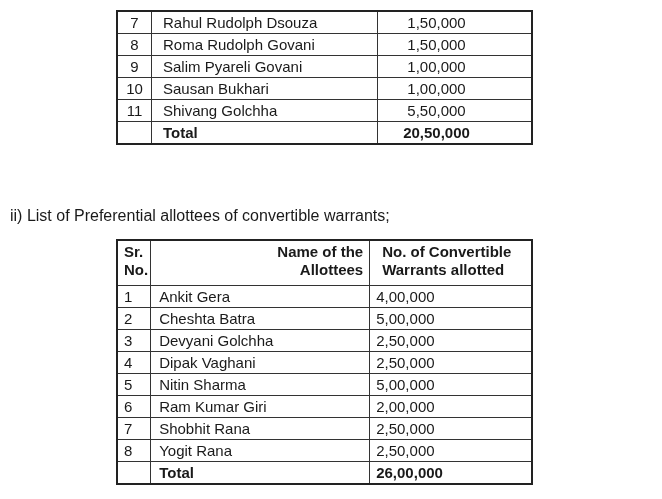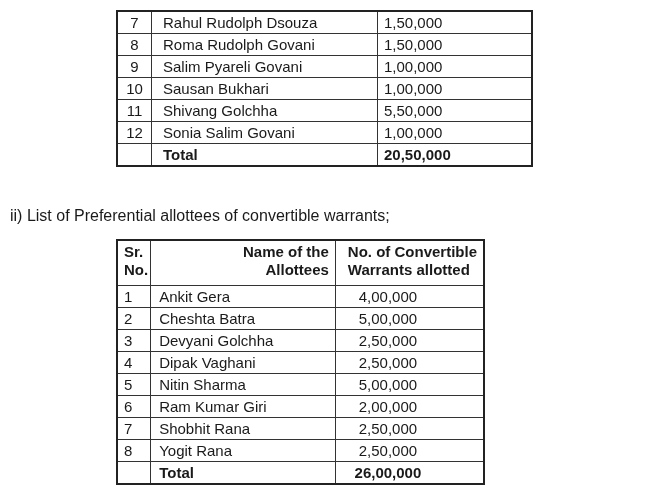--- a/index.html
+++ b/index.html
@@ -3,25 +3,25 @@
 <meta charset="utf-8">
 <style>
   html, body { margin:0; padding:0; background:#ffffff; }
   body { width:662px; height:499px; position:relative; overflow:hidden;
          font-family:"Liberation Sans", sans-serif; color:#1a1a1a; }
   table { position:absolute; border-collapse:collapse; border:2px solid #222; font-size:15px; }
   td, th { border:1px solid #333; padding:0 6px; height:21px; line-height:21px; white-space:nowrap; }
   #t1 { left:116px; top:10px; width:417px; }
   #t1 td.sr { width:33px; text-align:center; padding:0; }
   #t1 td.name { width:208px; padding-left:11px; }
-  #t1 td.num { text-align:left; padding-right:42px; }
-  #t2 { left:116px; top:239px; width:369px; }
+  #t1 td.num { text-align:center; padding-right:42px; }
+  #t2 { left:116px; top:239px; width:417px; }
   #t2 td.sr { width:25px; padding-left:6px; padding-right:0; }
   #t2 td.name { width:204px; padding-left:8px; }
-  #t2 td.num { text-align:center; padding-right:49px; }
+  #t2 td.num { text-align:left; padding-right:49px; }
   #t2 th { font-weight:bold; text-align:left; line-height:18px; height:42px; padding-top:2px; vertical-align:top; }
   #t2 th.sr { padding-left:6px; padding-right:2px; }
   #t2 th.name { padding-left:8px;text-align:right; }
   #t2 th.num { padding-left:12px; }
   tr.total td { font-weight:bold; }
   #caption { position:absolute; left:10px; top:207px; font-size:16px; }
 </style>
 </head>
 <body>
 
@@ -44,25 +44,20 @@
       </tr>
     <tr>
         <td class="sr">10</td>
         <td class="name">Sausan Bukhari</td>
         <td class="num">1,00,000</td>
       </tr>
     <tr>
         <td class="sr">11</td>
         <td class="name">Shivang Golchha</td>
         <td class="num">5,50,000</td>
-      </tr>
-    <tr>
-        <td class="sr">12</td>
-        <td class="name">Sonia Salim Govani</td>
-        <td class="num">1,00,000</td>
       </tr>
     <tr class="total">
         <td class="sr"></td>
         <td class="name">Total</td>
         <td class="num">20,50,000</td>
       </tr>
   </tbody>
 </table>
 
 <div id="caption">ii) List of Preferential allottees of convertible warrants;</div>

